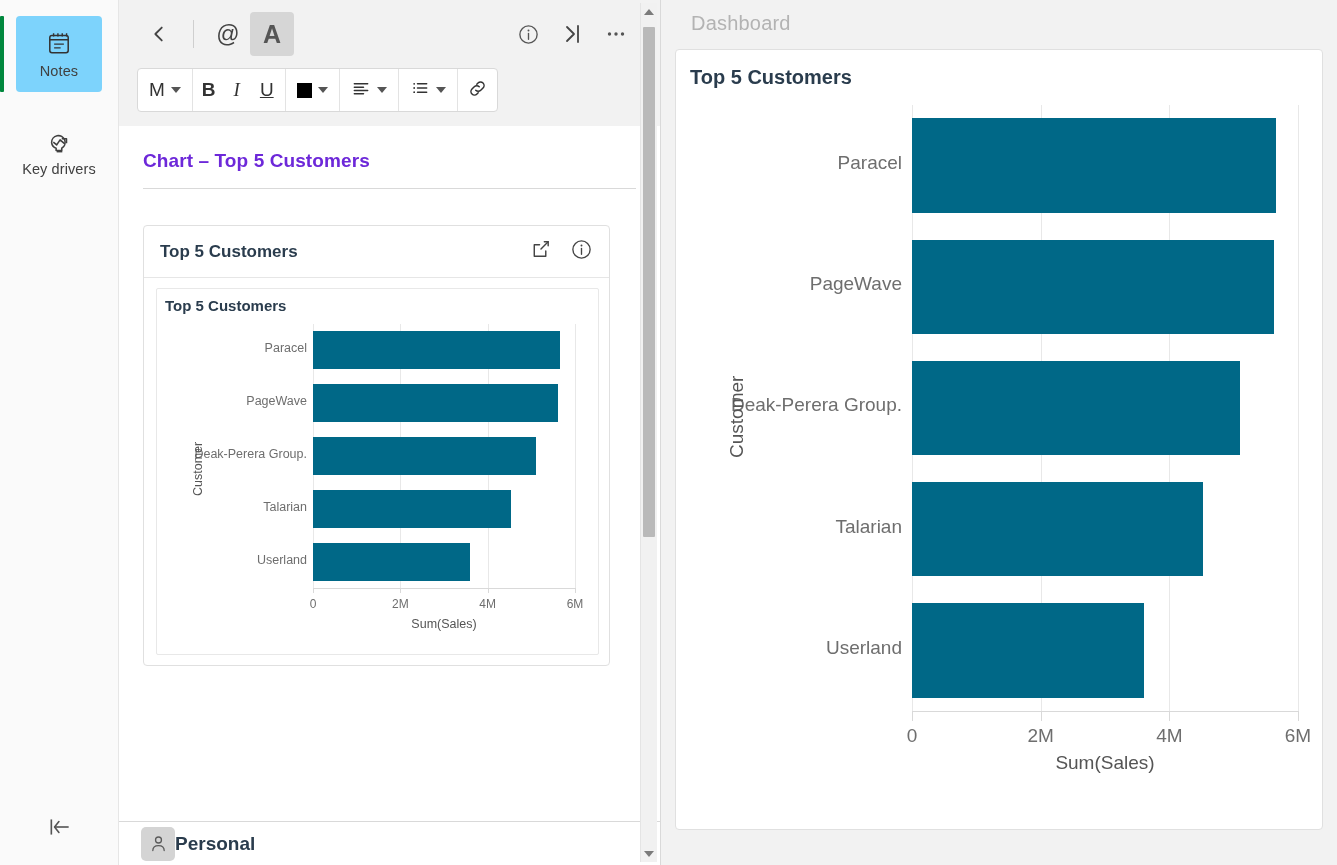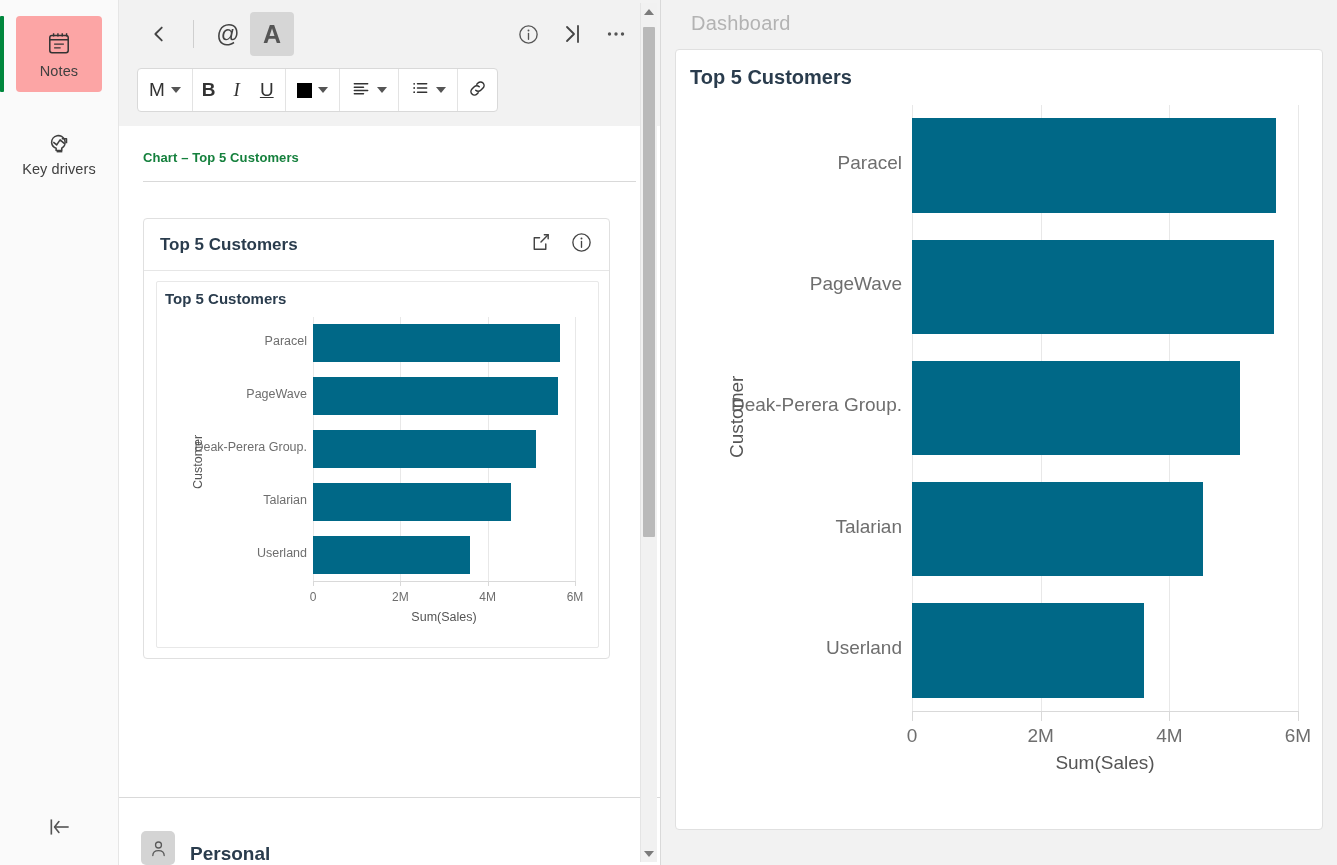--- a/index.html
+++ b/index.html
@@ -23,21 +23,21 @@
   }
   .rail-item {
     position: relative;
     width: 86px; height: 76px;
     margin-bottom: 22px;
     border-radius: 4px;
     display: flex; flex-direction: column; align-items: center; justify-content: center;
     gap: 7px;
     cursor: pointer;
   }
-  .rail-item.active { background: #fca5a5; }
+  .rail-item.active { background: #7dd3fc; }
   .rail-item.active::before {
     content: ""; position: absolute; left: -16px; top: 0;
     width: 4px; height: 76px; background: #00873d; border-radius: 1px;
   }
   .rail-label { font-size: 14.5px; color: #404040; letter-spacing: .1px; }
   .rail-icon { width: 26px; height: 26px; display: block; color: #404040; }
   .rail-collapse {
     position: absolute; bottom: 14px; left: 0; width: 119px;
     display: flex; align-items: center; justify-content: center;
     height: 44px; cursor: pointer;
@@ -85,21 +85,21 @@
   .fmt-m { font-size: 19px; color: #333; }
   .fmt-b { font-size: 19px; font-weight: bold; color: #333; }
   .fmt-i { font-size: 19px; font-style: italic; font-family: "Liberation Serif", serif; color: #333; }
   .fmt-u { font-size: 19px; text-decoration: underline; color: #333; }
   .swatch { width: 15px; height: 15px; background: #000000; display:inline-block; }
 
   .notes-head {
     padding: 24px 24px 14px 24px;
     background: #fff;
   }
-  .notes-title { font-size: 13px; font-weight: bold; color: #15803d; letter-spacing: .1px; }
+  .notes-title { font-size: 19px; font-weight: bold; color: #6d28d9; letter-spacing: .1px; }
   .notes-rule { height: 1px; background: #d9d9d9; margin: 16px 0 0 0; }
 
   .notes-body {
     flex: 1; position: relative; overflow: hidden;
     padding: 22px 30px 0 24px; background: #fff;
   }
   .notes-para {
     font-size: 19.5px; color: #333333; line-height: 1.58; margin-bottom: 20px;
     max-width: 420px;
   }
@@ -128,22 +128,22 @@
   }
   .vs-arrow { height: 17px; display:flex; align-items:center; justify-content:center; cursor:pointer;}
   .vs-up { width:0;height:0;border-left:5px solid transparent;border-right:5px solid transparent;border-bottom:6px solid #7b7b7b; }
   .vs-down { width:0;height:0;border-left:5px solid transparent;border-right:5px solid transparent;border-top:6px solid #7b7b7b; }
   .vs-thumb {
     position:absolute; left:2px; right:2px; top:24px; height: 510px;
     background: #b9b9b9; border-radius: 1px; cursor: pointer;
   }
 
   .notes-footer {
-    height: 68px; border-top: 1px solid #d9d9d9; background: #fff;
-    display: flex; align-items: flex-end; padding: 0 22px; gap: 15px;
+    height: 44px; border-top: 1px solid #d9d9d9; background: #fff;
+    display: flex; align-items: center; padding: 0 22px; 
   }
   .avatar {
     width: 34px; height: 34px; background: #d4d4d4; border-radius: 5px;
     display: flex; align-items: center; justify-content: center; color: #5a5a5a;
   }
   .footer-name { font-size: 19px; font-weight: bold; color: #2a3c4d; }
 
   
   .dash {
     flex: 1; height: 865px; background: #f2f2f2;

